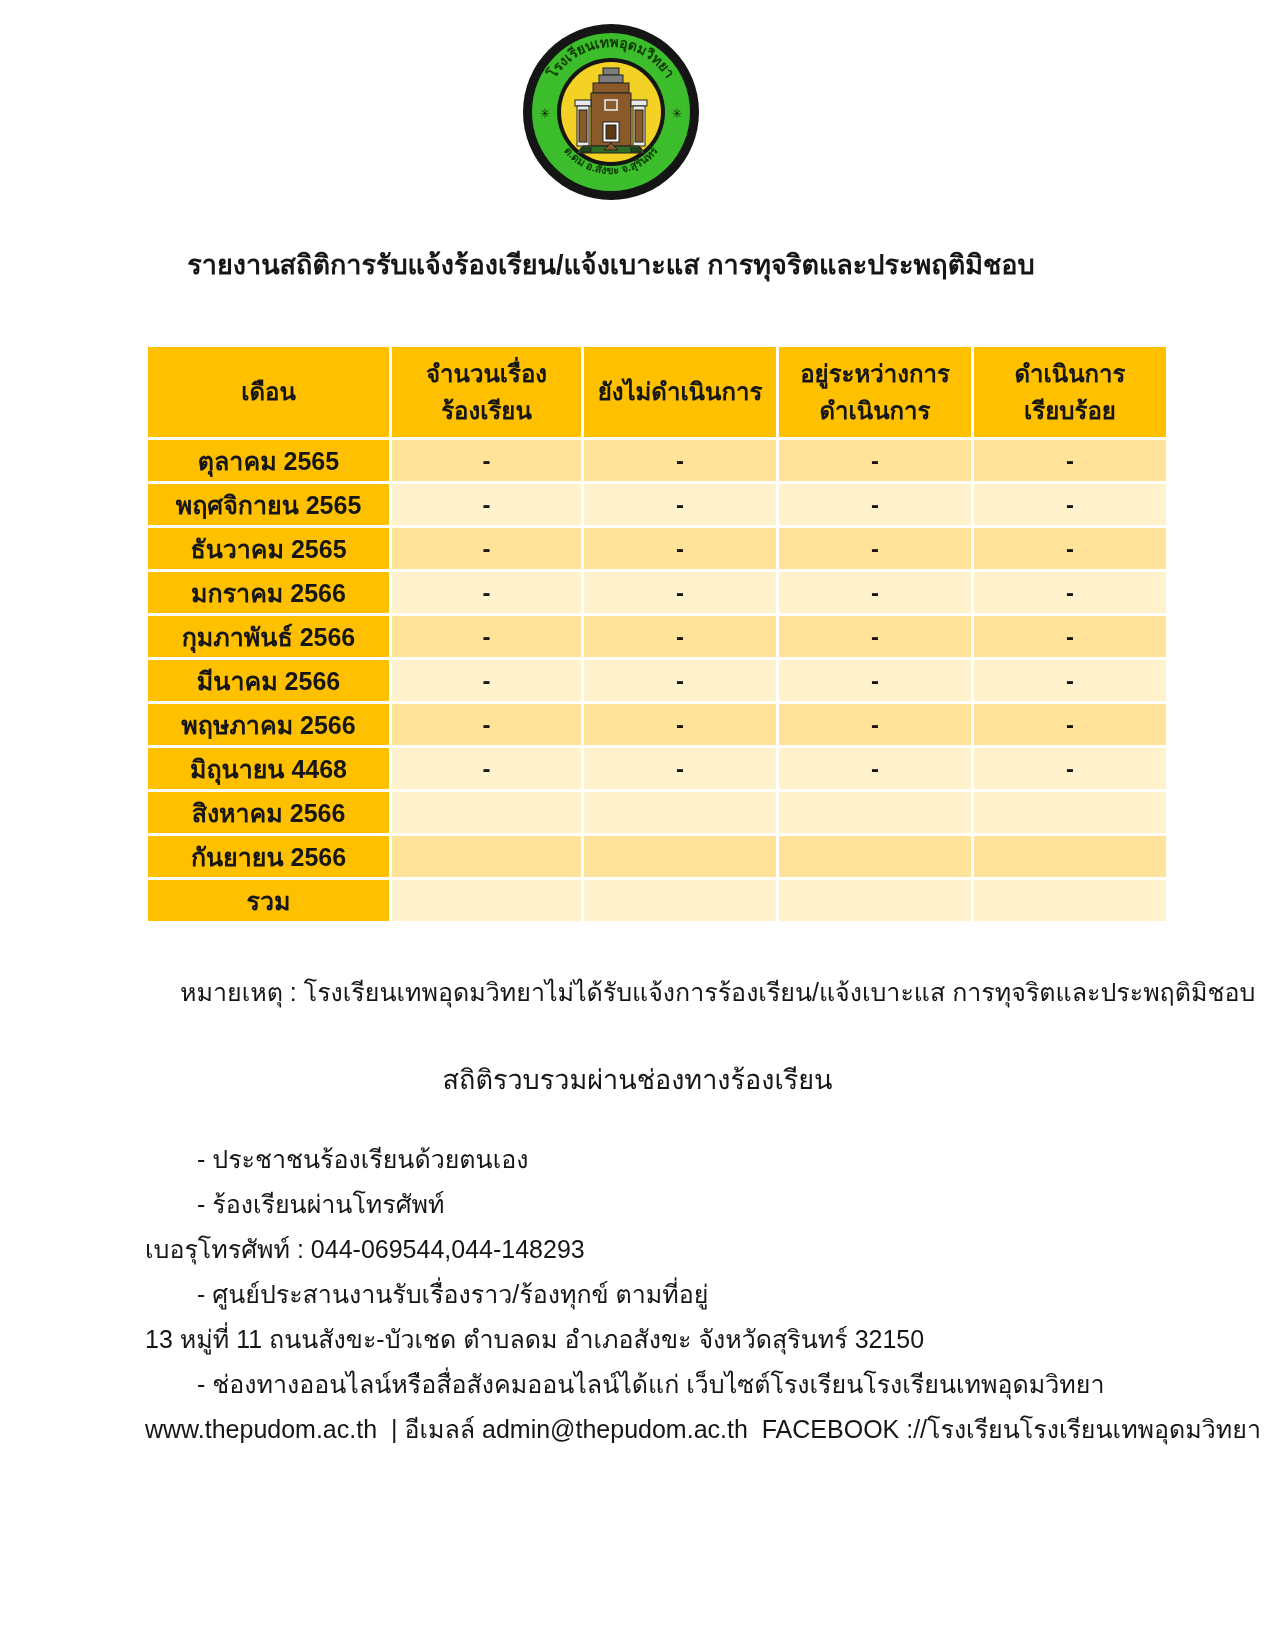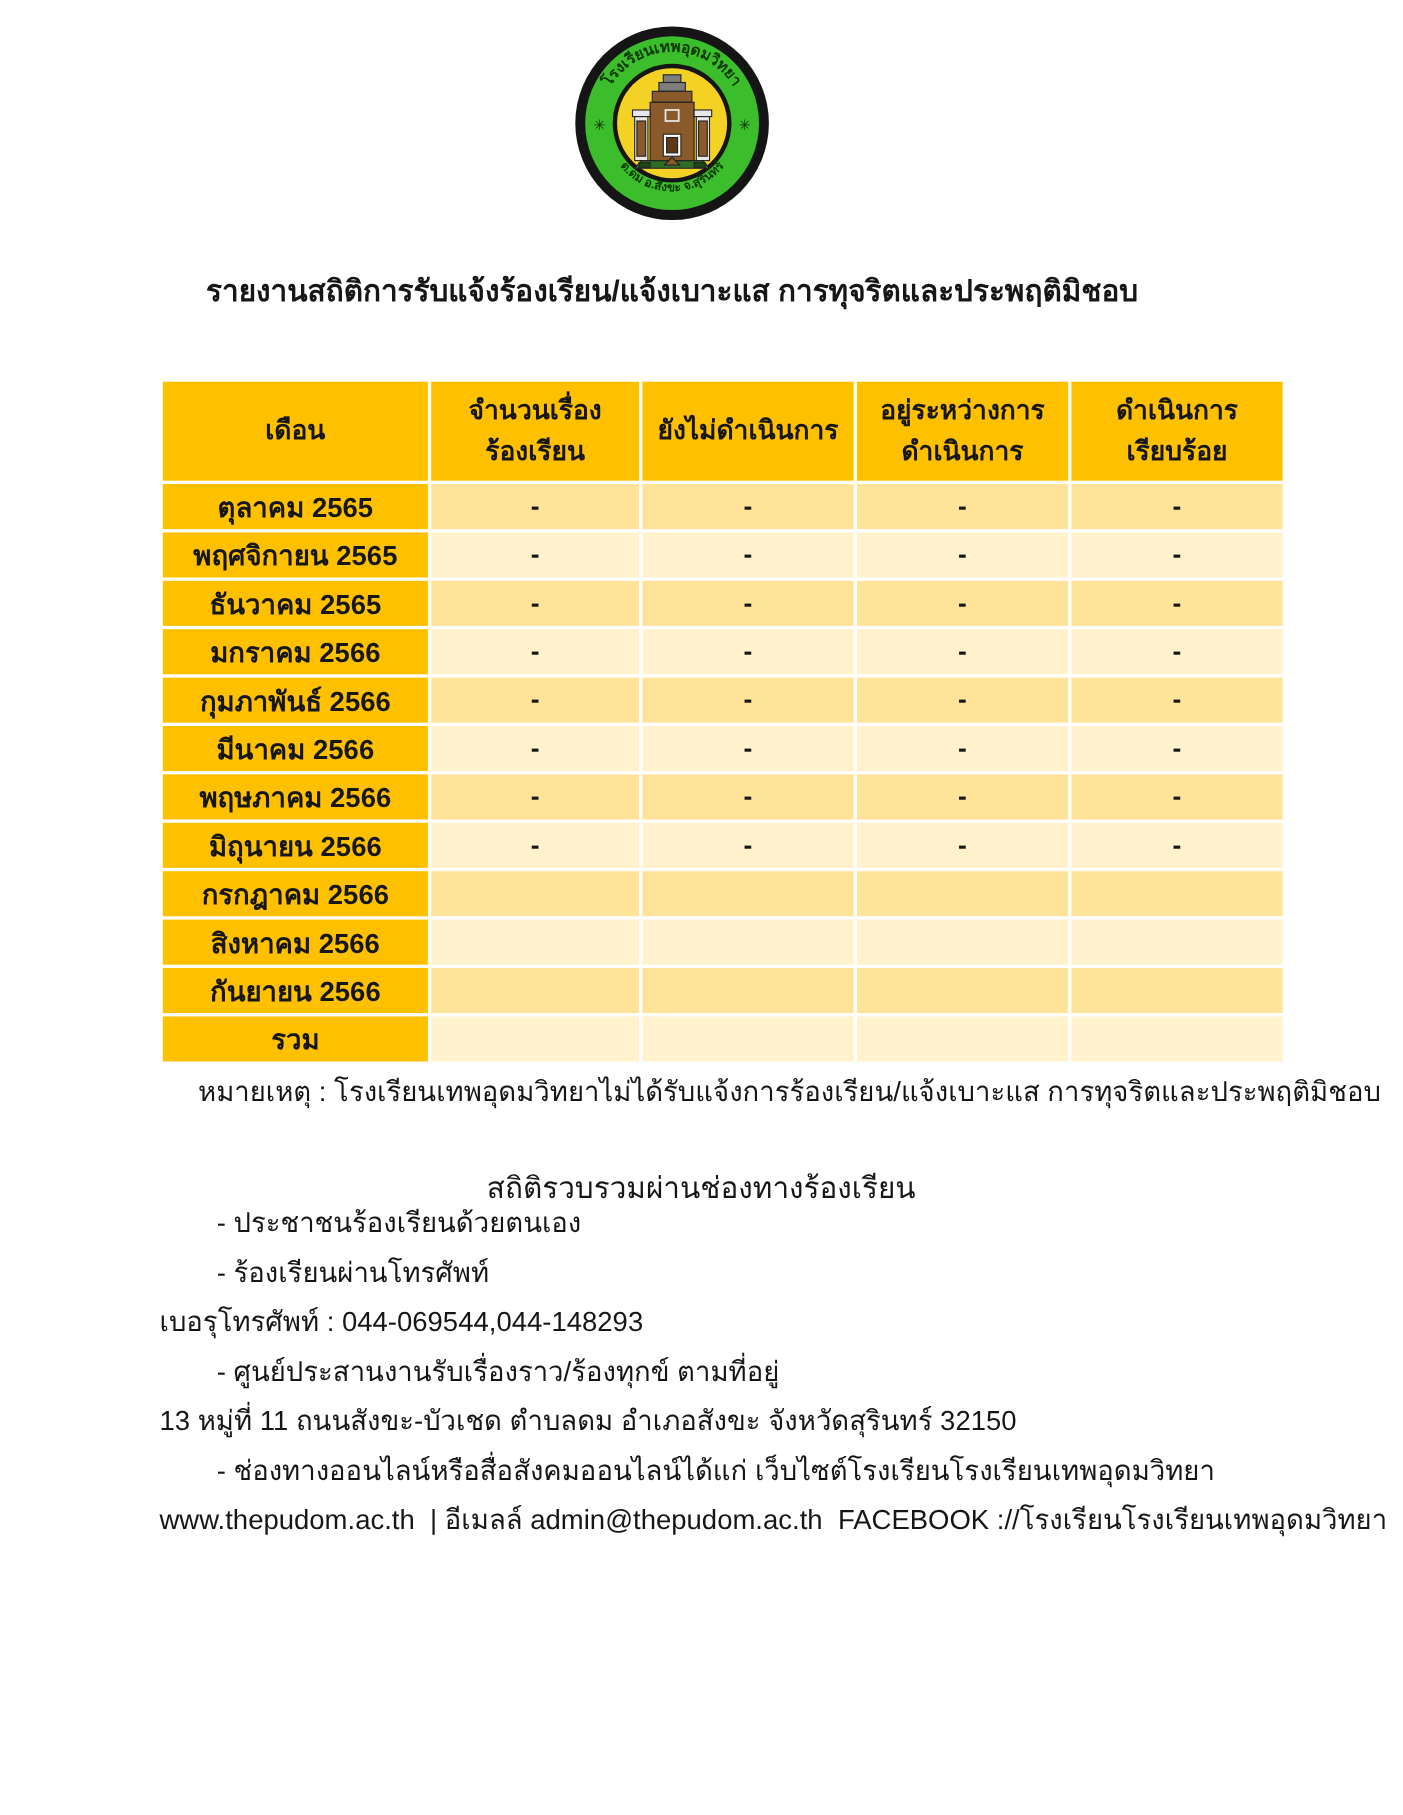--- a/index.html
+++ b/index.html
@@ -73,21 +73,21 @@
   .section-heading {
     position: absolute;
     top: 1058px; left: 0; width: 1275px;
     text-align: center;
     font-size: 27px;
     font-weight: normal;
     color: #161616;
   }
   .channels {
     position: absolute;
-    left: 145px; top: 1088px;
+    left: 145px; top: 1136px;
     width: 1060px;
   }
   .channel-line {
     height: 45px;
     display: flex;
     align-items: center;
     font-size: 25px;
     color: #161616;
     white-space: pre;
   }
@@ -202,32 +202,25 @@
           <td class="val">-</td>
         </tr>
         <tr class="dark">
           <td class="month">พฤษภาคม 2566</td>
           <td class="val">-</td>
           <td class="val">-</td>
           <td class="val">-</td>
           <td class="val">-</td>
         </tr>
         <tr class="light">
-          <td class="month">มิถุนายน 2566</td>
-          <td class="val">-</td>
-          <td class="val">-</td>
-          <td class="val">-</td>
-          <td class="val">-</td>
-        </tr>
-        <tr class="dark">
-          <td class="month">กรกฎาคม 2566</td>
-          <td class="val"></td>
-          <td class="val"></td>
-          <td class="val"></td>
-          <td class="val"></td>
+          <td class="month">มิถุนายน 4468</td>
+          <td class="val">-</td>
+          <td class="val">-</td>
+          <td class="val">-</td>
+          <td class="val">-</td>
         </tr>
         <tr class="light">
           <td class="month">สิงหาคม 2566</td>
           <td class="val"></td>
           <td class="val"></td>
           <td class="val"></td>
           <td class="val"></td>
         </tr>
         <tr class="dark">
           <td class="month">กันยายน 2566</td>

